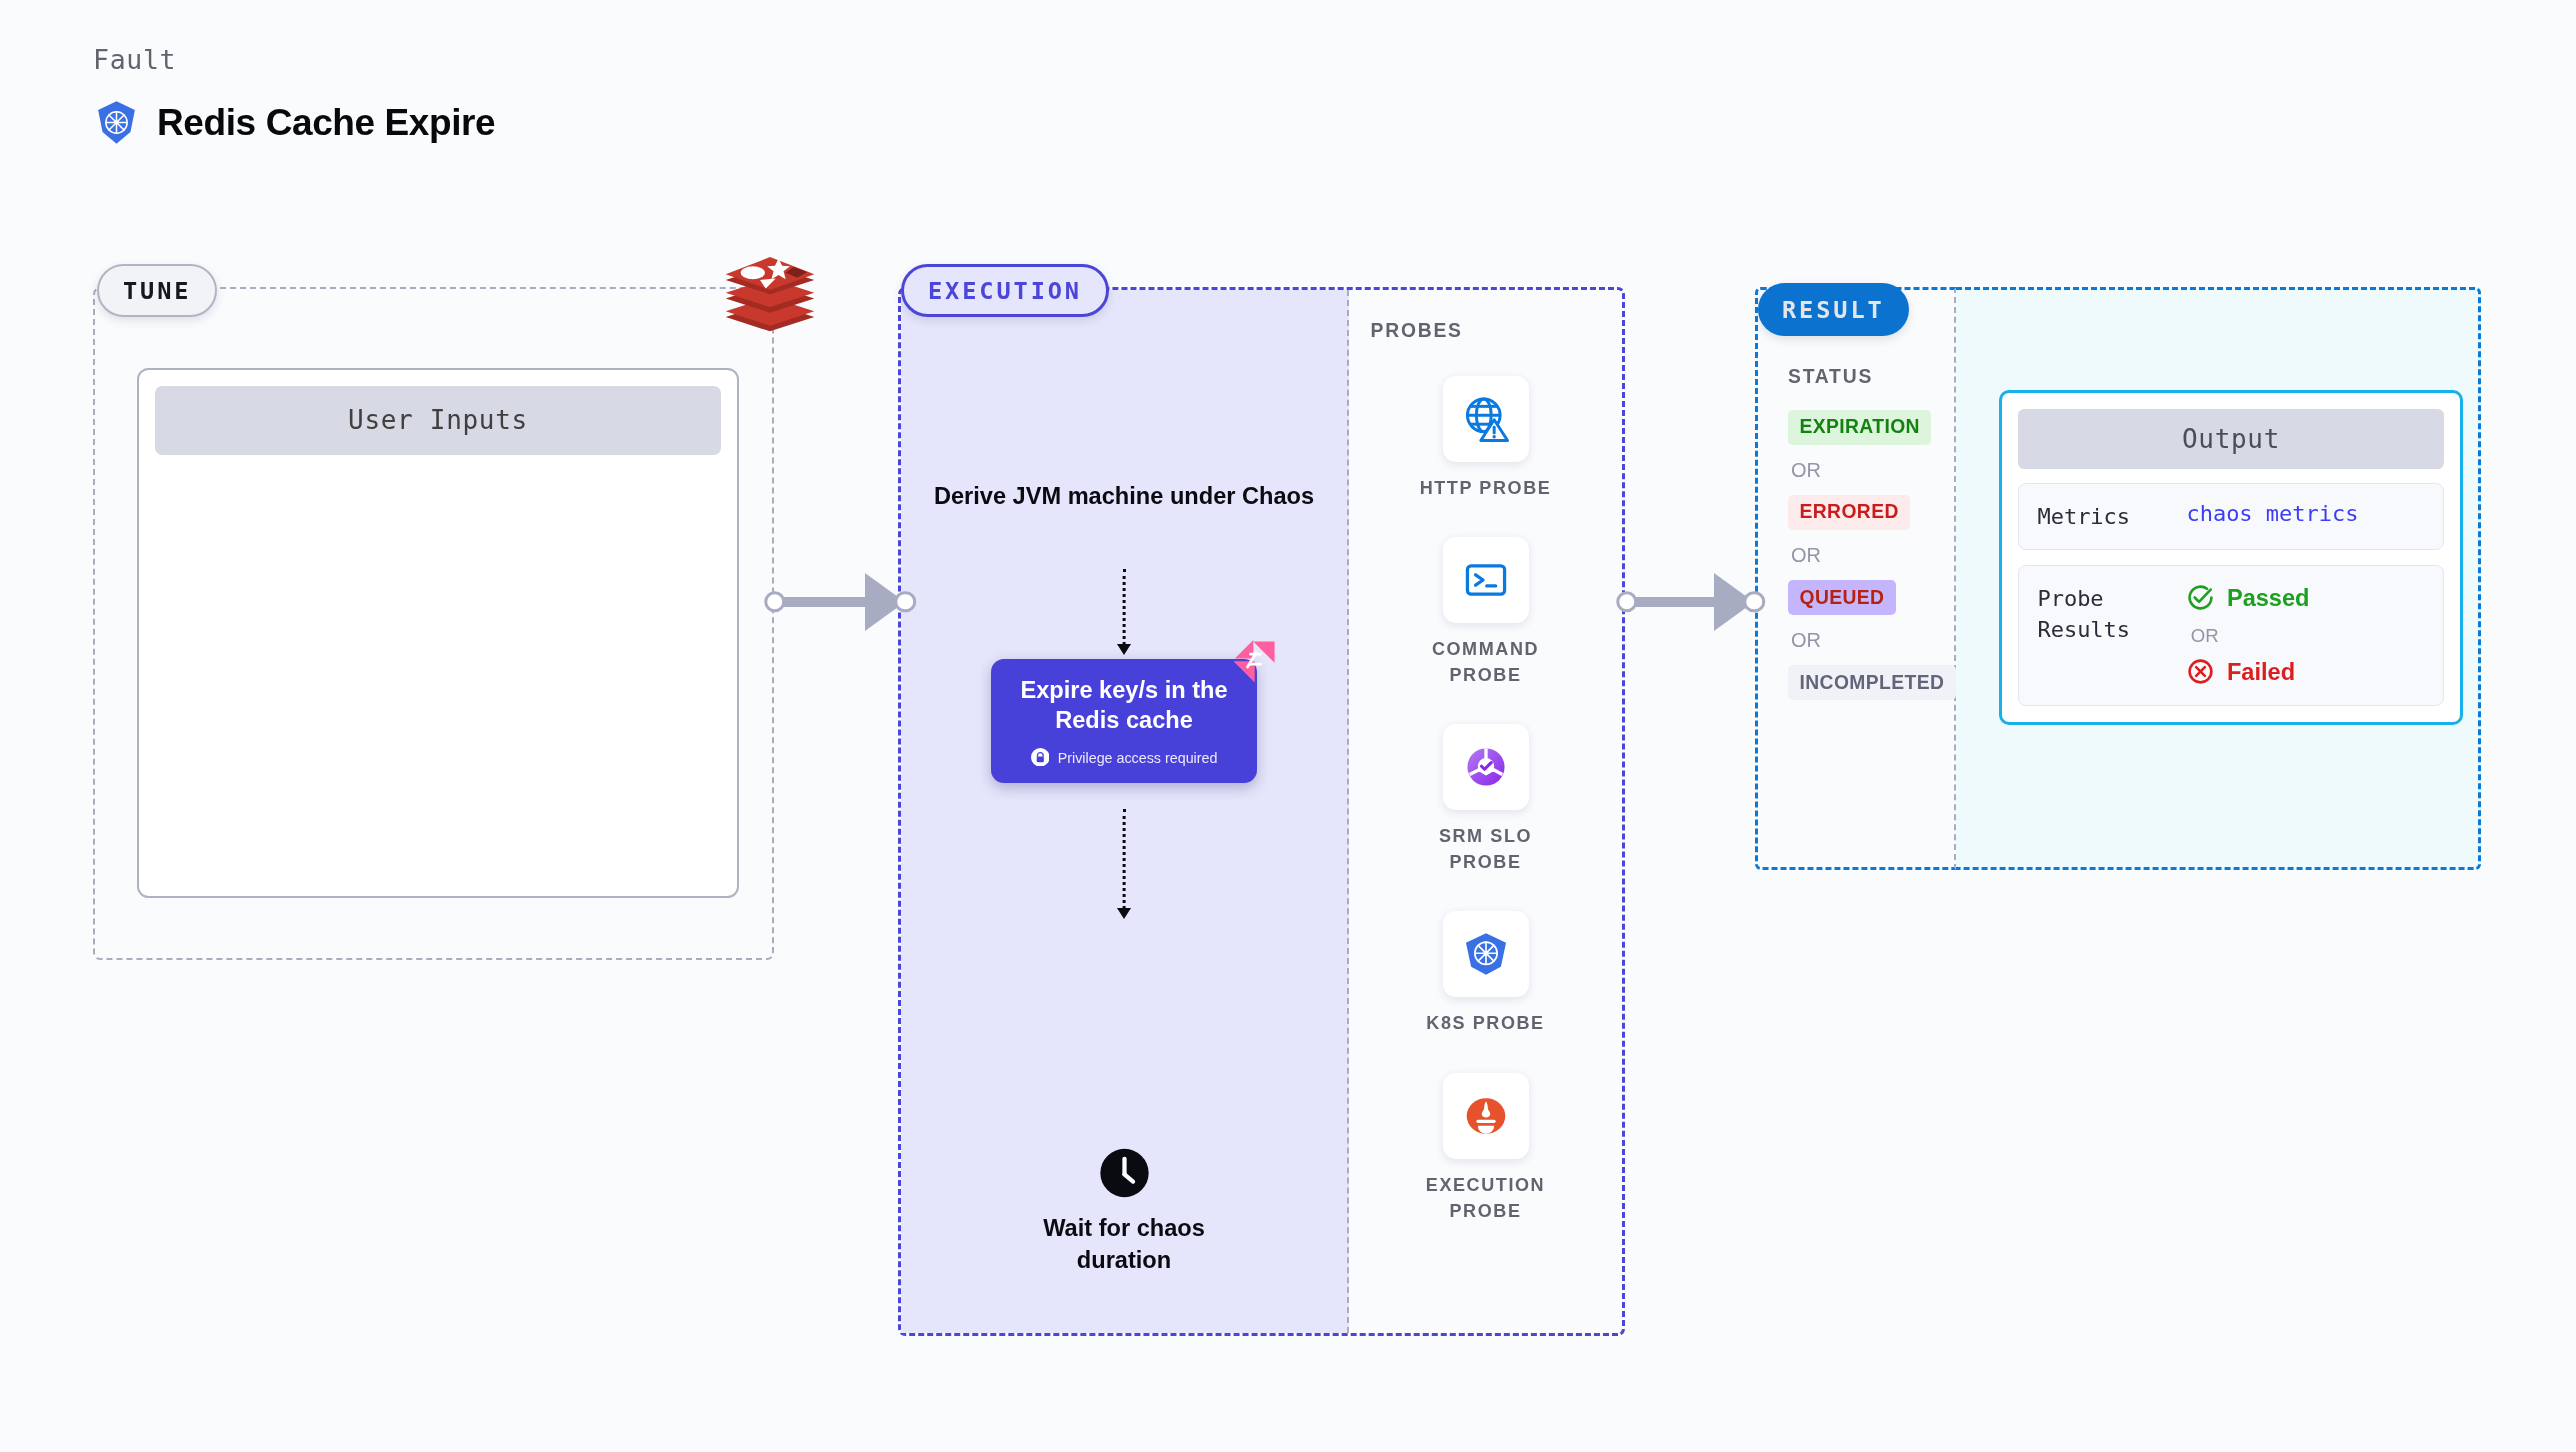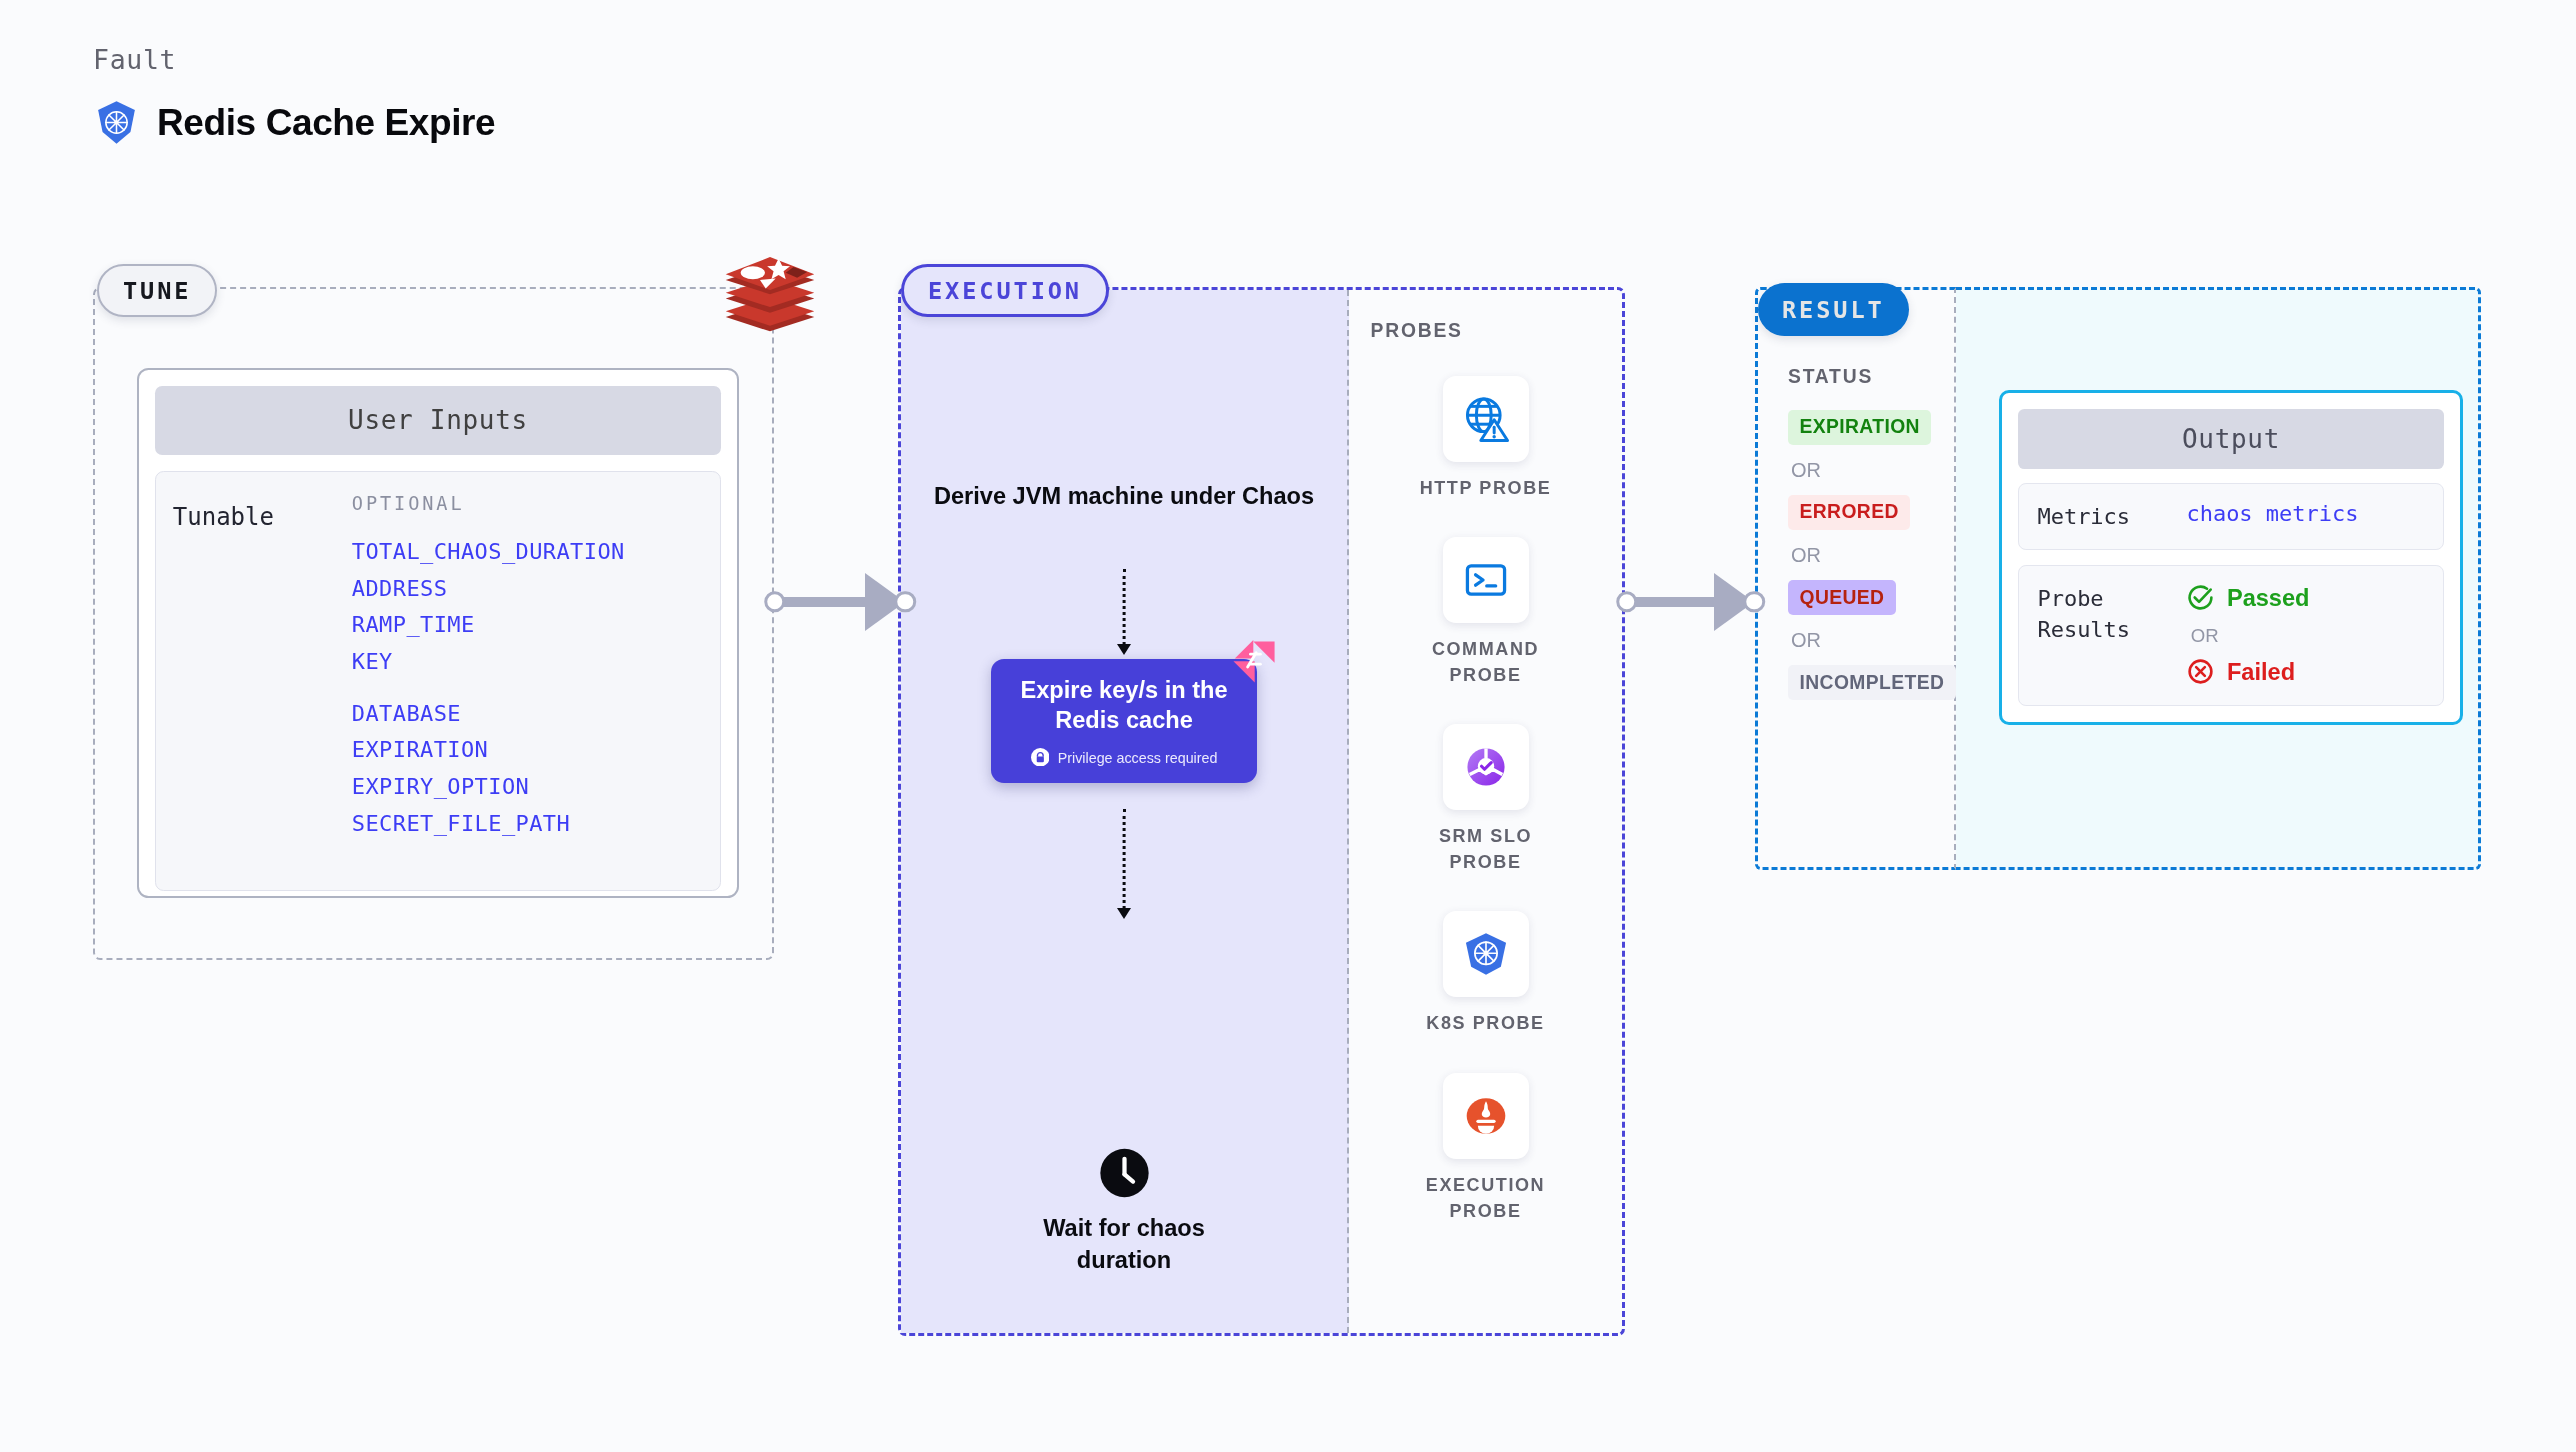--- a/index.html
+++ b/index.html
@@ -264,34 +264,20 @@
   </div>
 </div>
 
 <div id="tune-dash"></div>
 
 <div class="stage-pill" id="tune-pill">TUNE</div>
 
 <div id="tune-panel">
   <div id="tune-card">
     <div id="user-inputs-head">User Inputs</div>
-    <div id="tunable-box">
-      <div id="tunable-label">Tunable</div>
-      <div>
-        <div id="optional-label">OPTIONAL</div>
-        <div class="param">TOTAL_CHAOS_DURATION</div>
-        <div class="param">ADDRESS</div>
-        <div class="param">RAMP_TIME</div>
-        <div class="param">KEY</div>
-        <div class="param group-gap">DATABASE</div>
-        <div class="param">EXPIRATION</div>
-        <div class="param">EXPIRY_OPTION</div>
-        <div class="param">SECRET_FILE_PATH</div>
-      </div>
-    </div>
   </div>
 </div>
 
 <div id="redis-logo">
   <svg viewBox="0 0 140 130" width="100" height="93">
     <g>
       <polygon points="70,78 132,98 70,118 8,98" fill="#a32b22"></polygon>
       <polygon points="70,70 132,90 70,110 8,90" fill="#c9382c"></polygon>
       <polygon points="70,52 132,72 70,92 8,72" fill="#a32b22"></polygon>
       <polygon points="70,44 132,64 70,84 8,64" fill="#c9382c"></polygon>

